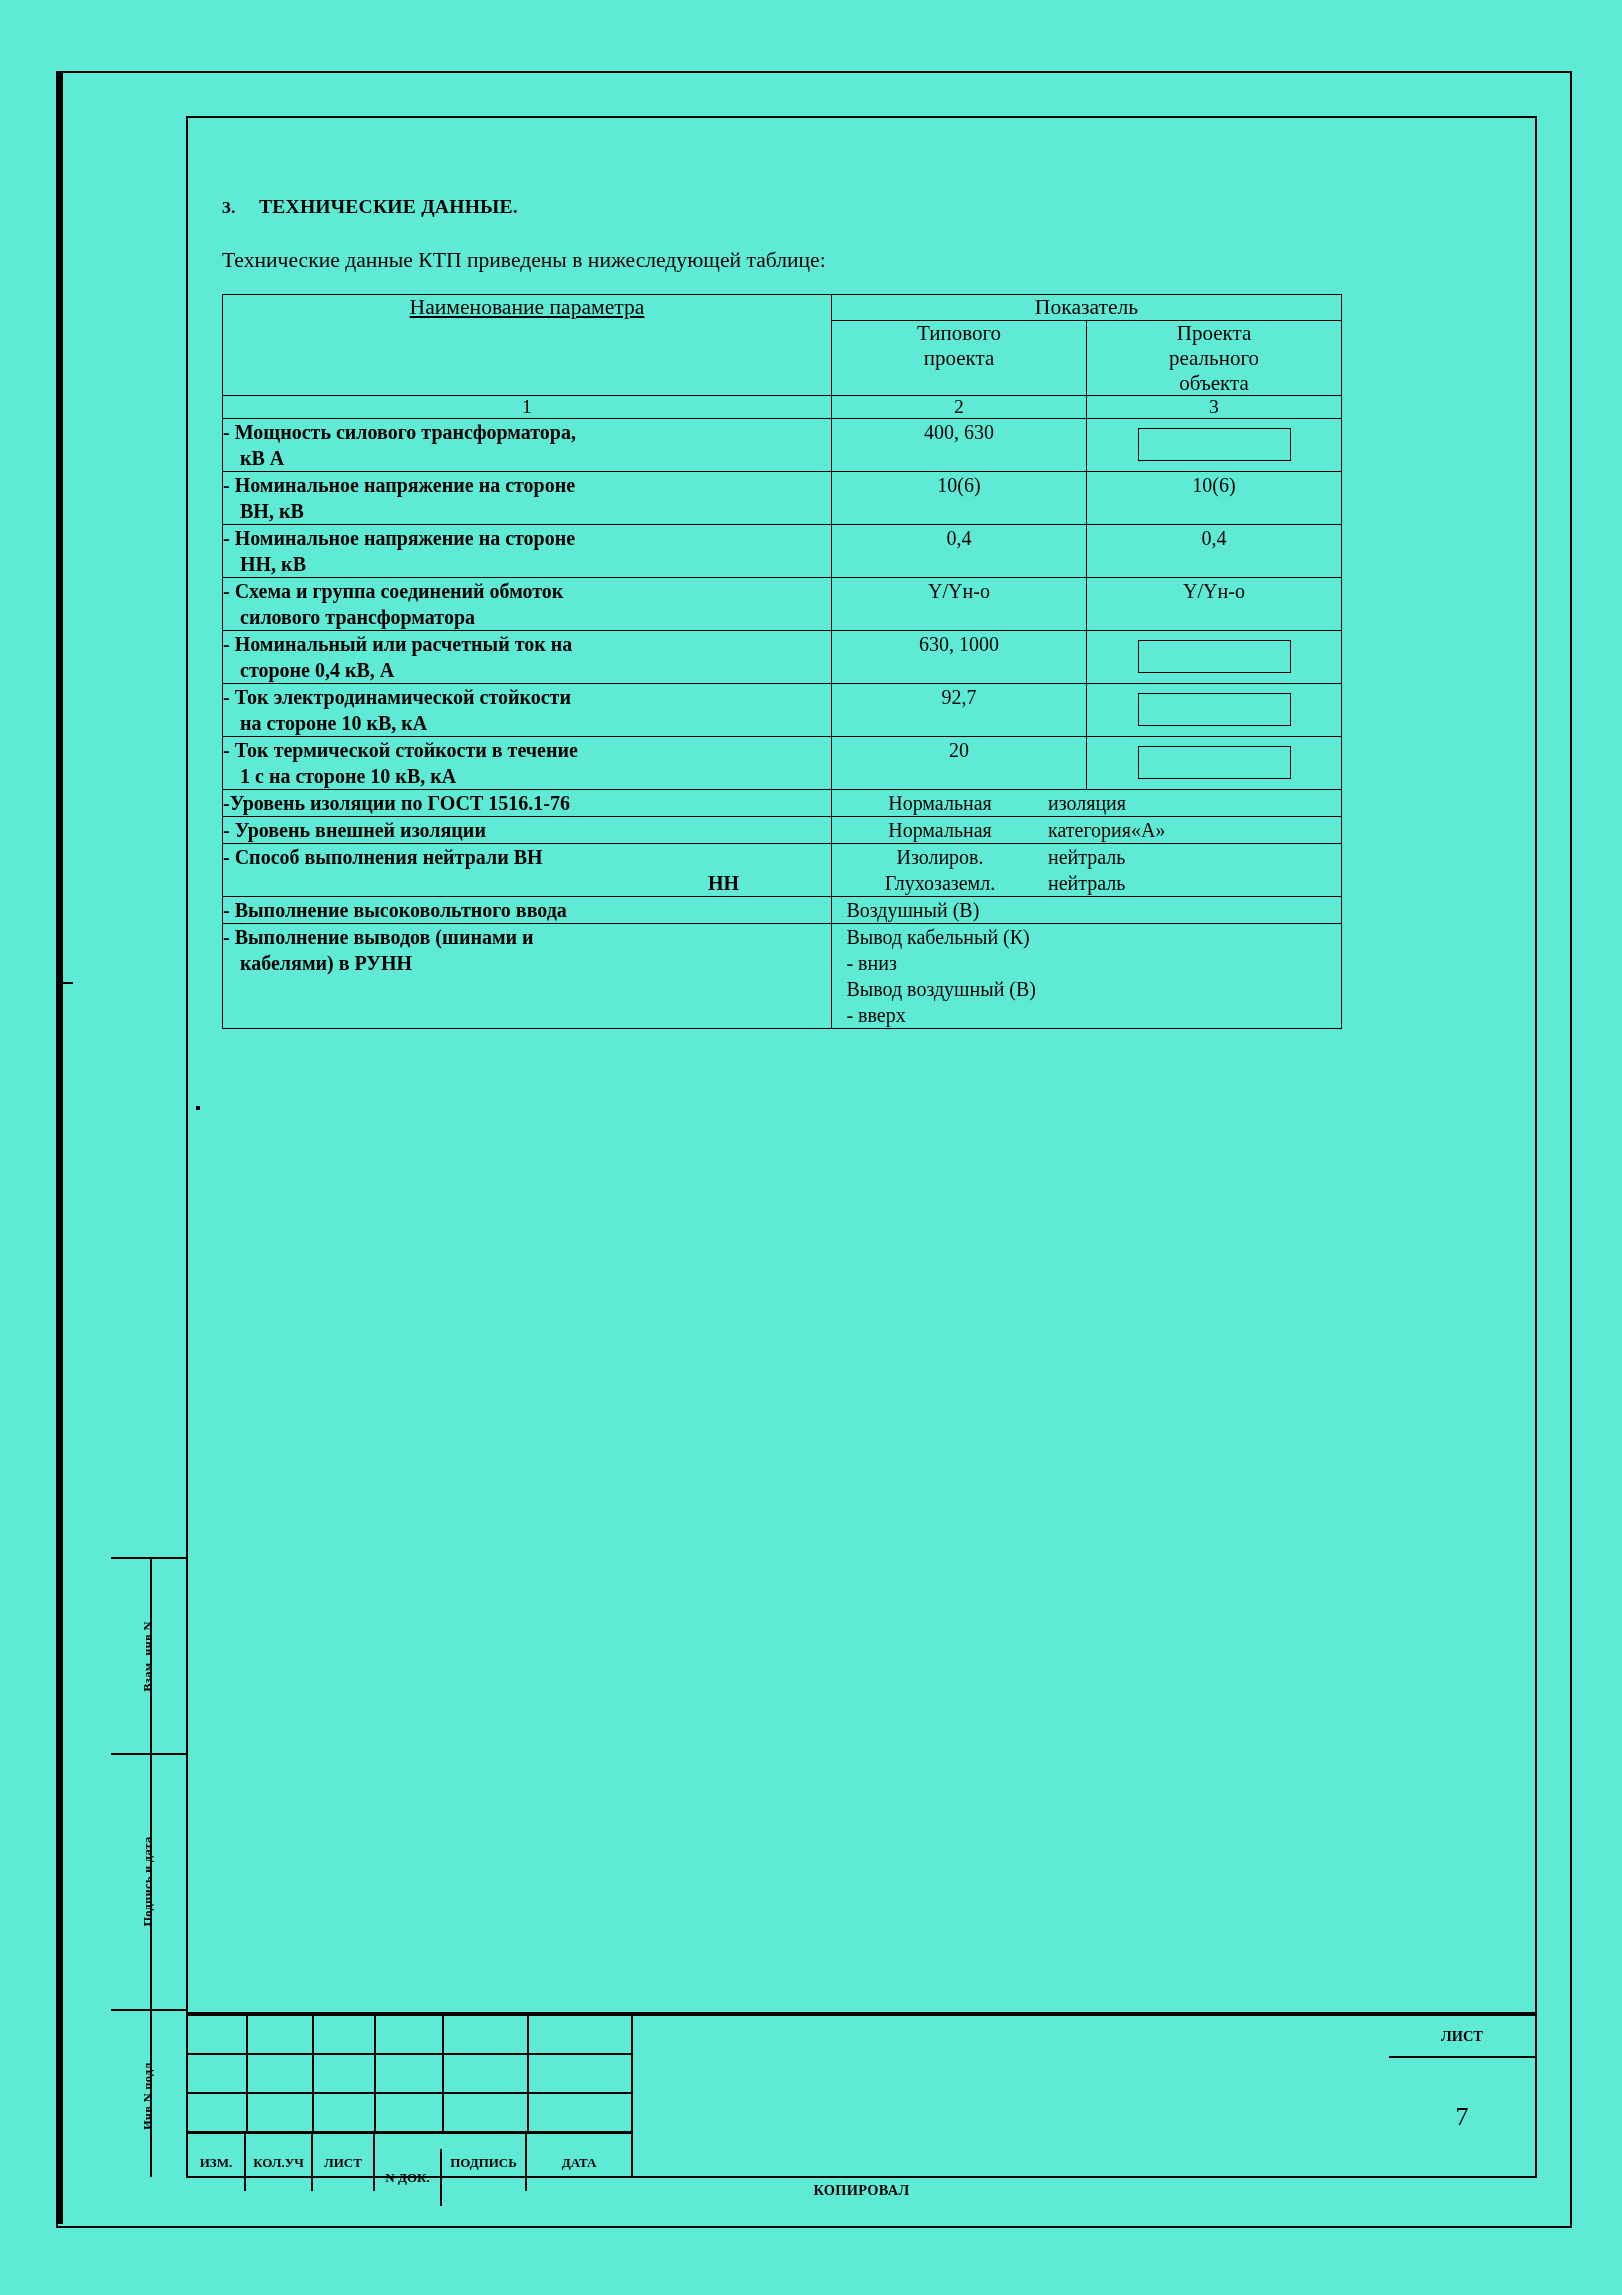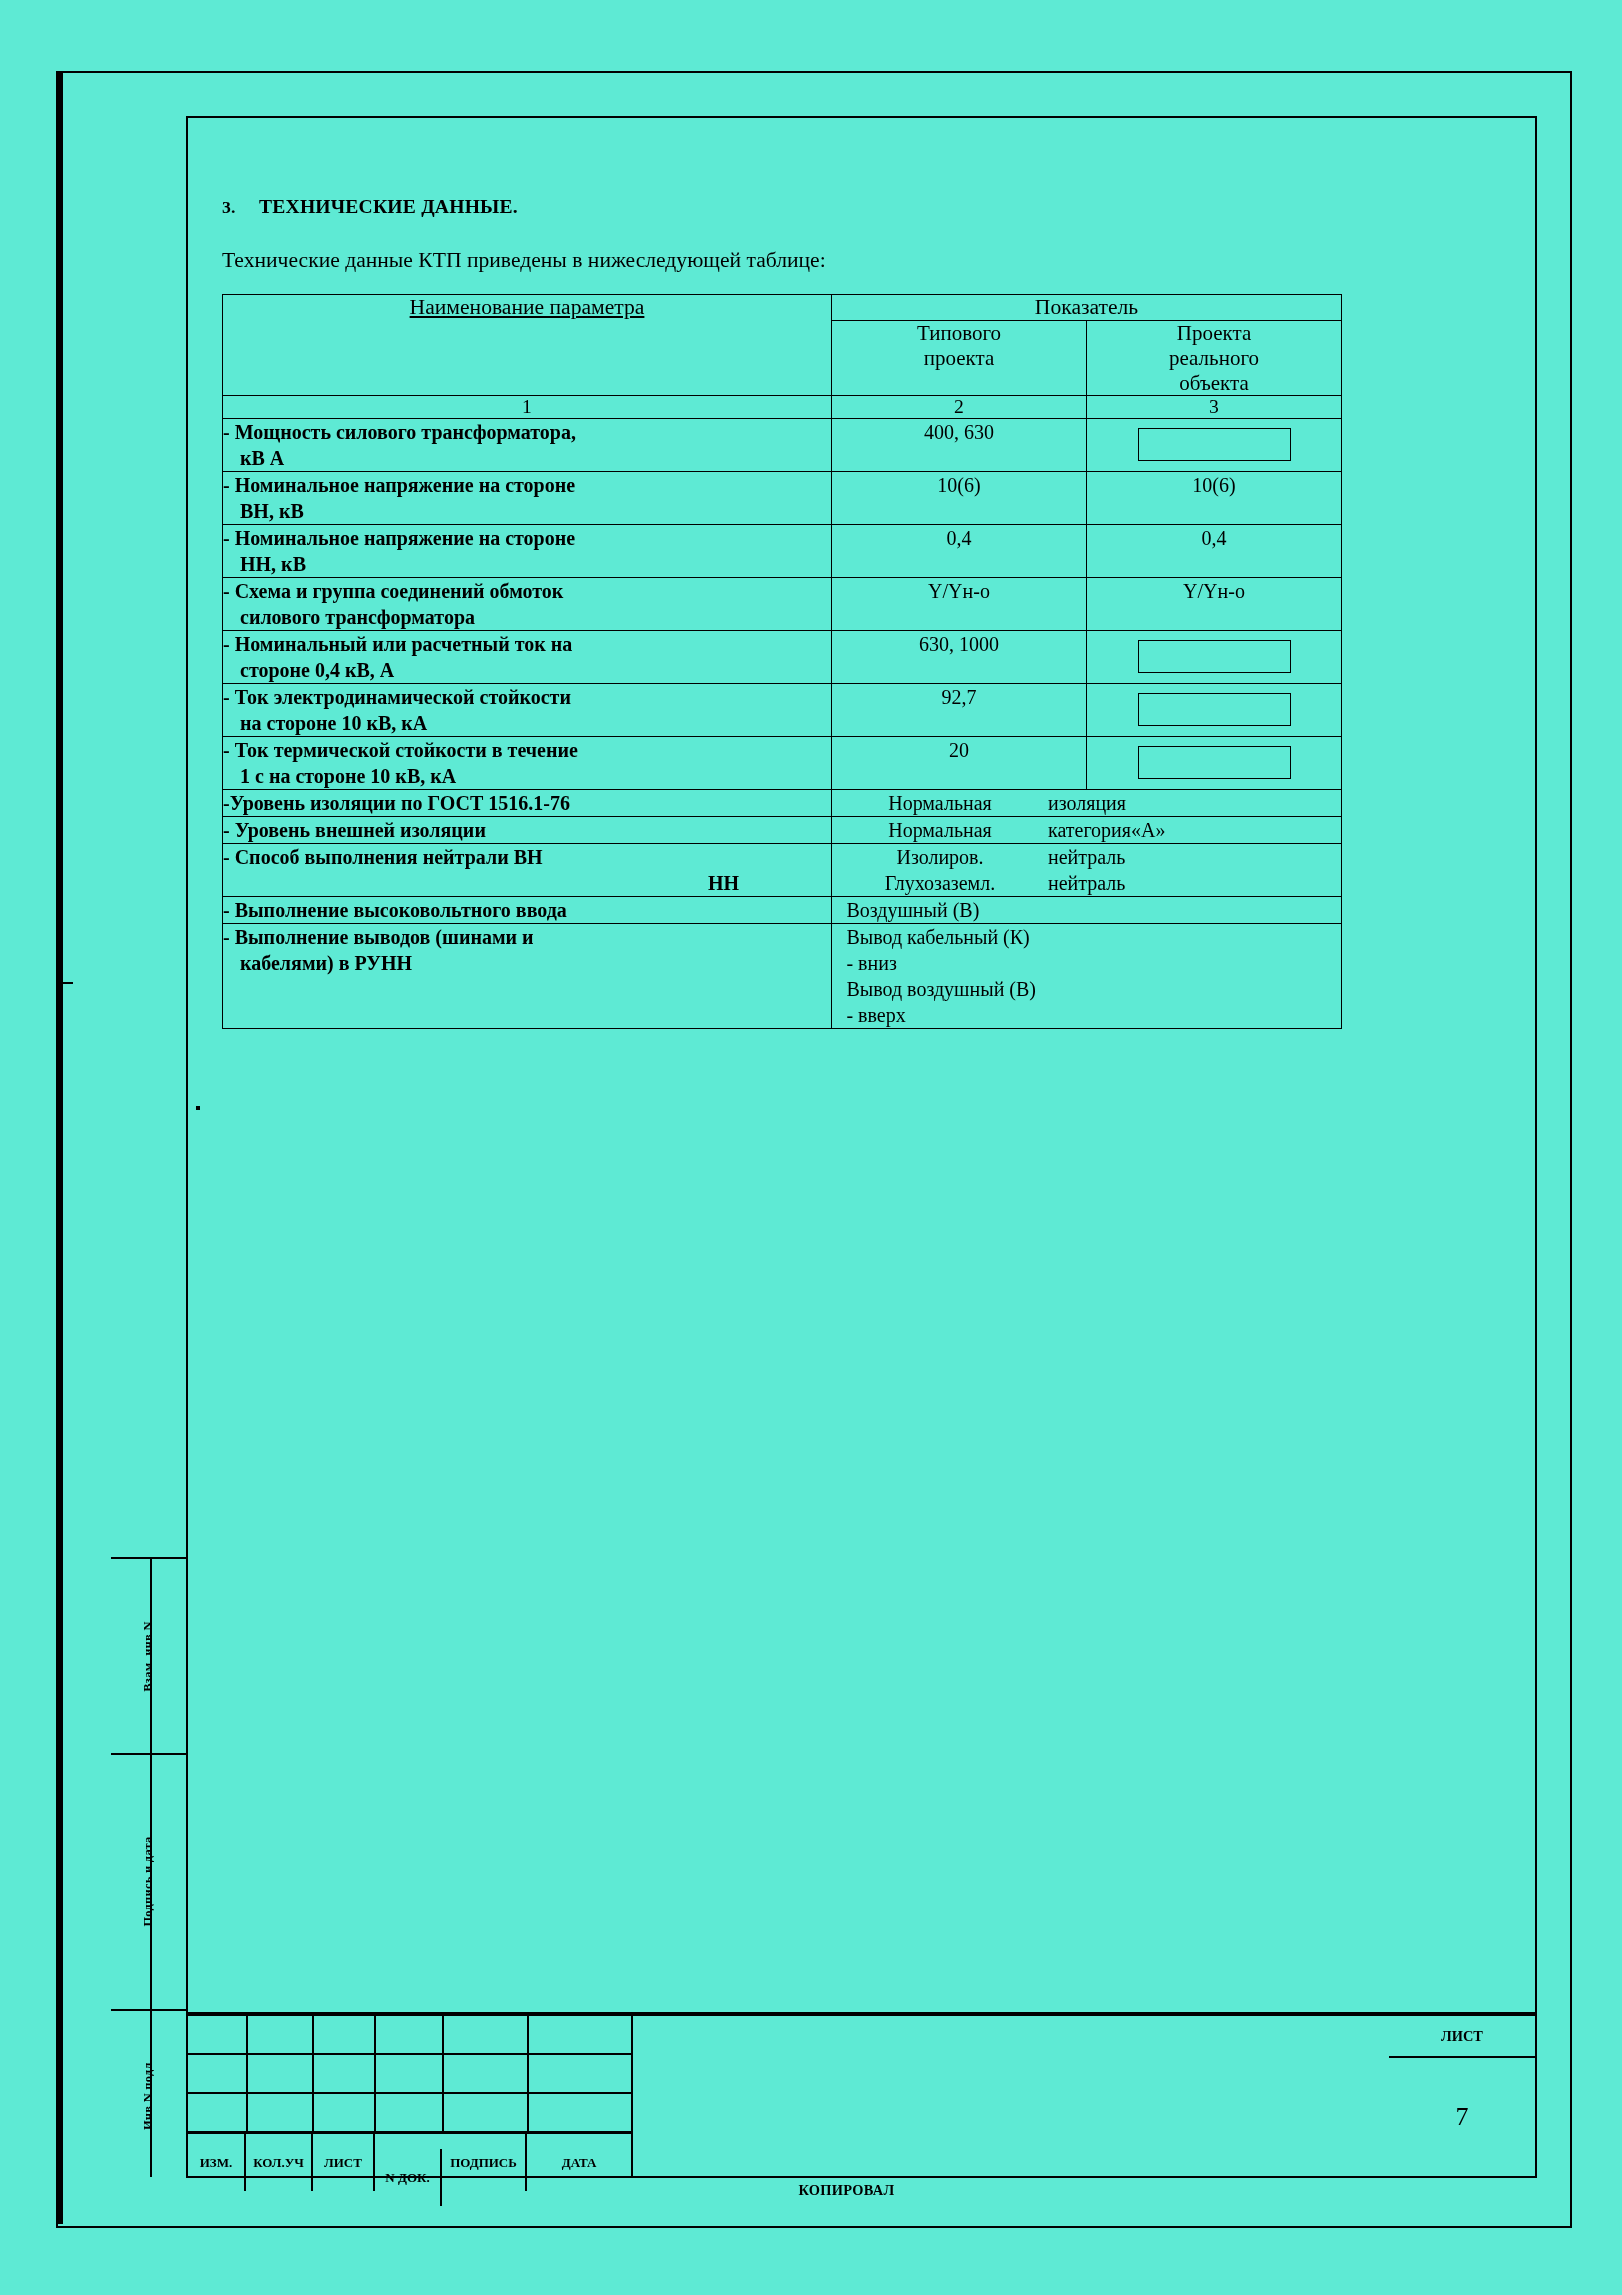--- a/index.html
+++ b/index.html
@@ -269,21 +269,21 @@
   .tb-sheet .num {
     height: 118px;
     display: flex;
     align-items: center;
     justify-content: center;
     font-size: 26px;
   }
 
   .kopiroval {
     position: absolute;
-    left: 171px;
+    left: 186px;
     top: 2182px;
     width: 1351px;
     text-align: center;
     font-size: 14.4px;
     font-weight: bold;
     letter-spacing: 0.3px;
   }
 
   .left-tick {
     position: absolute;

